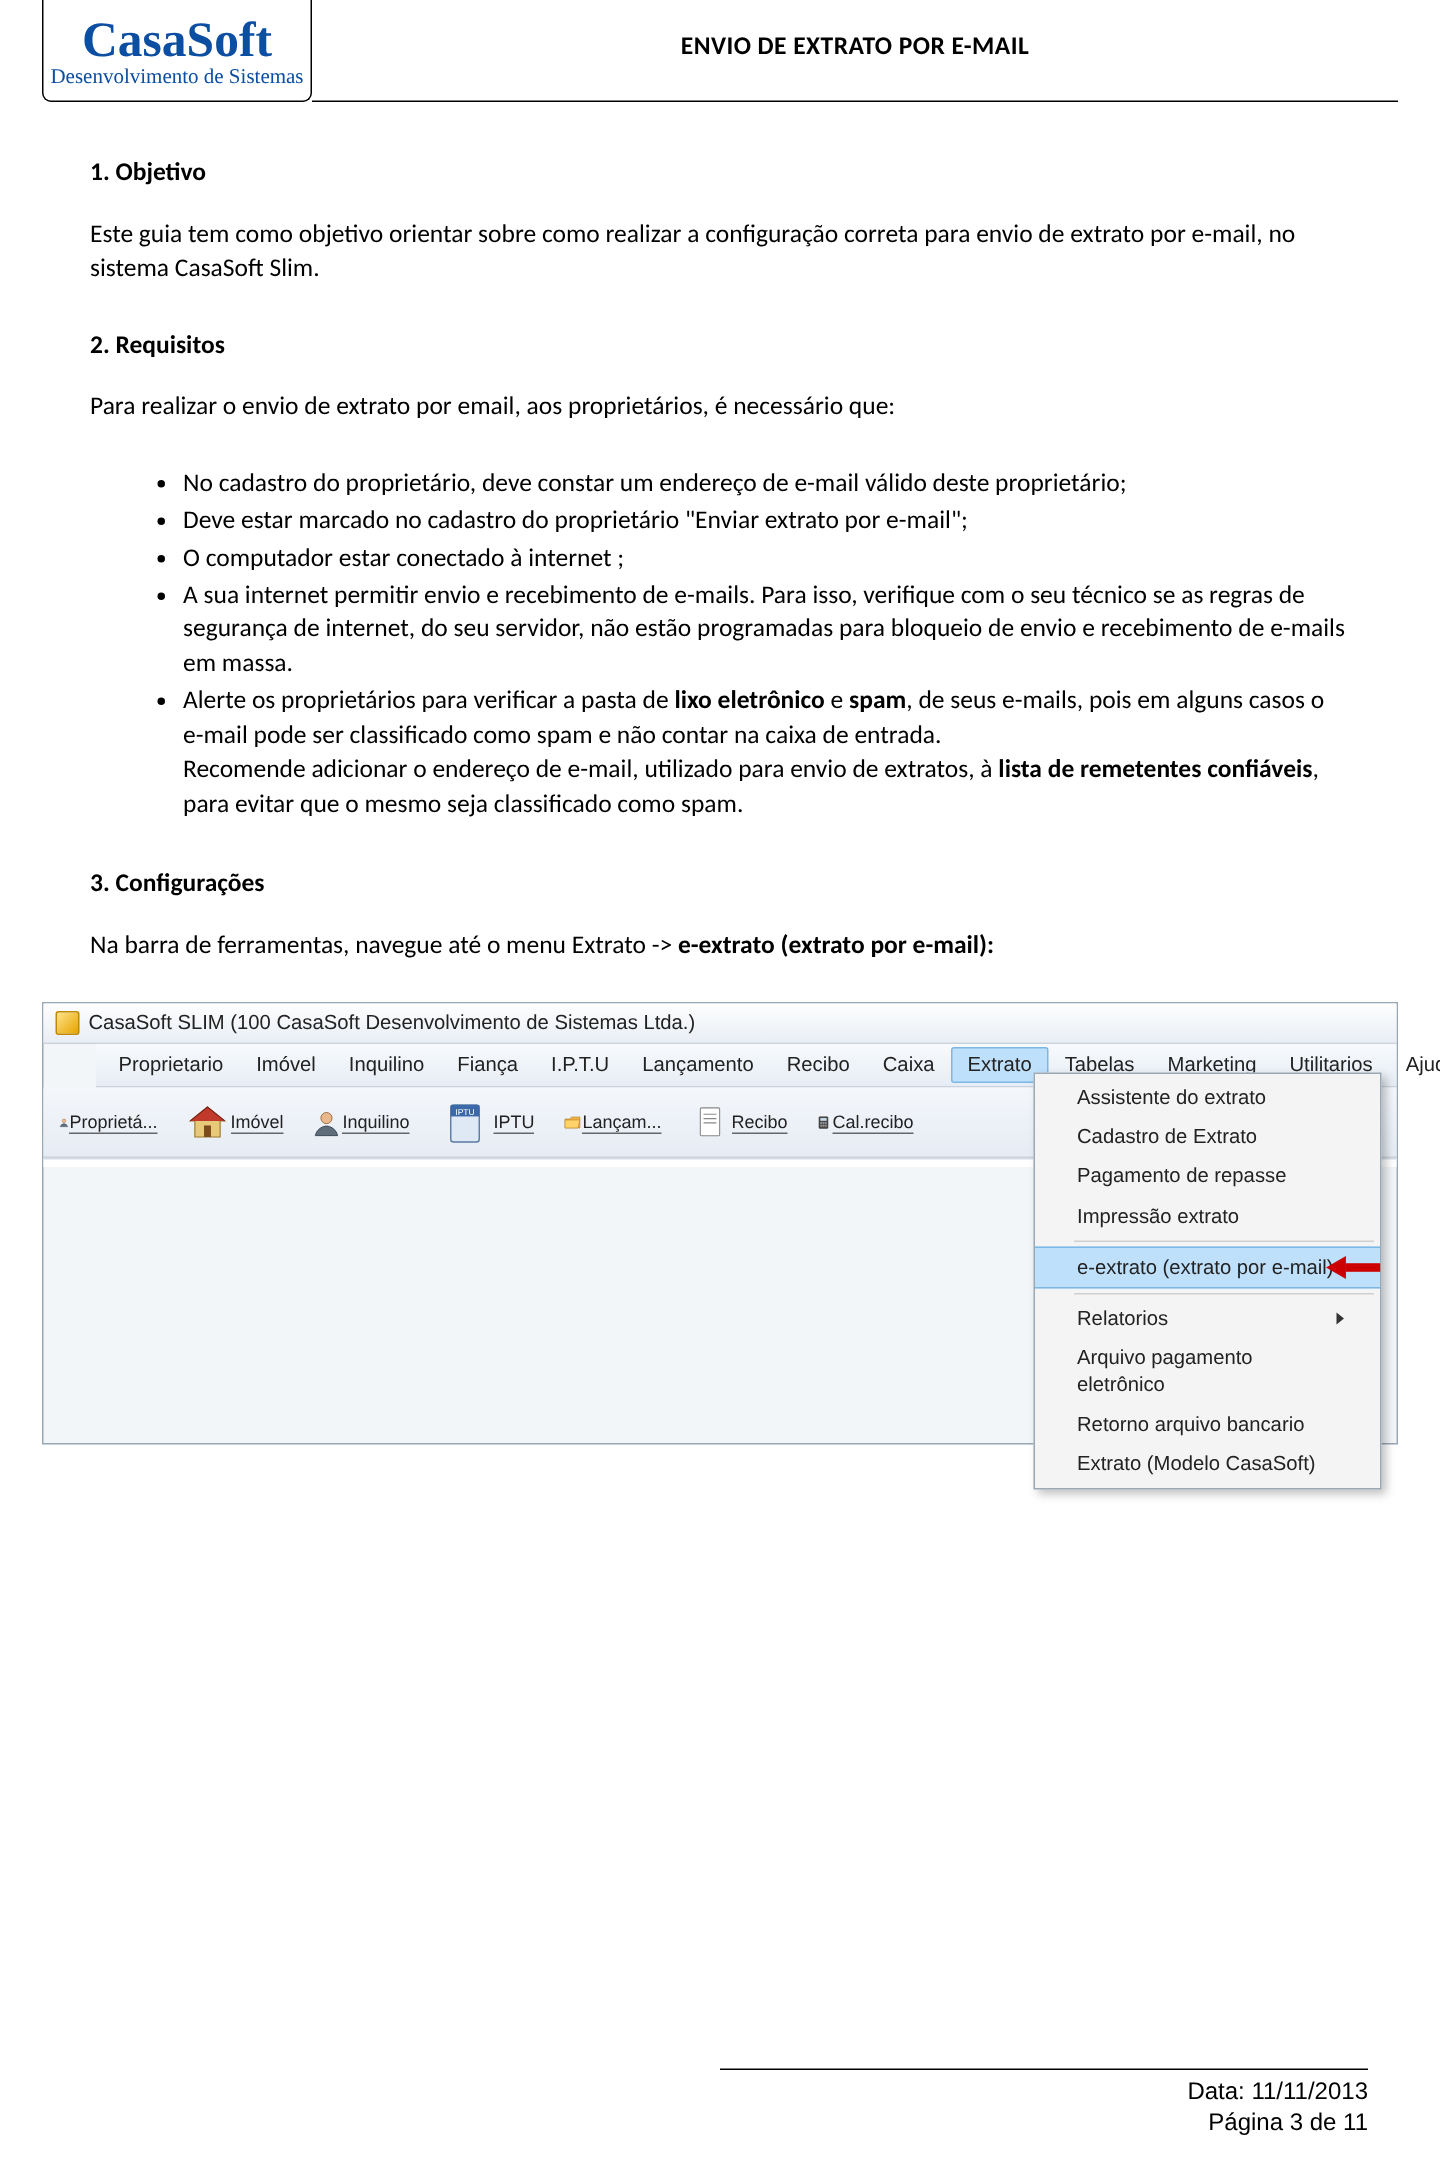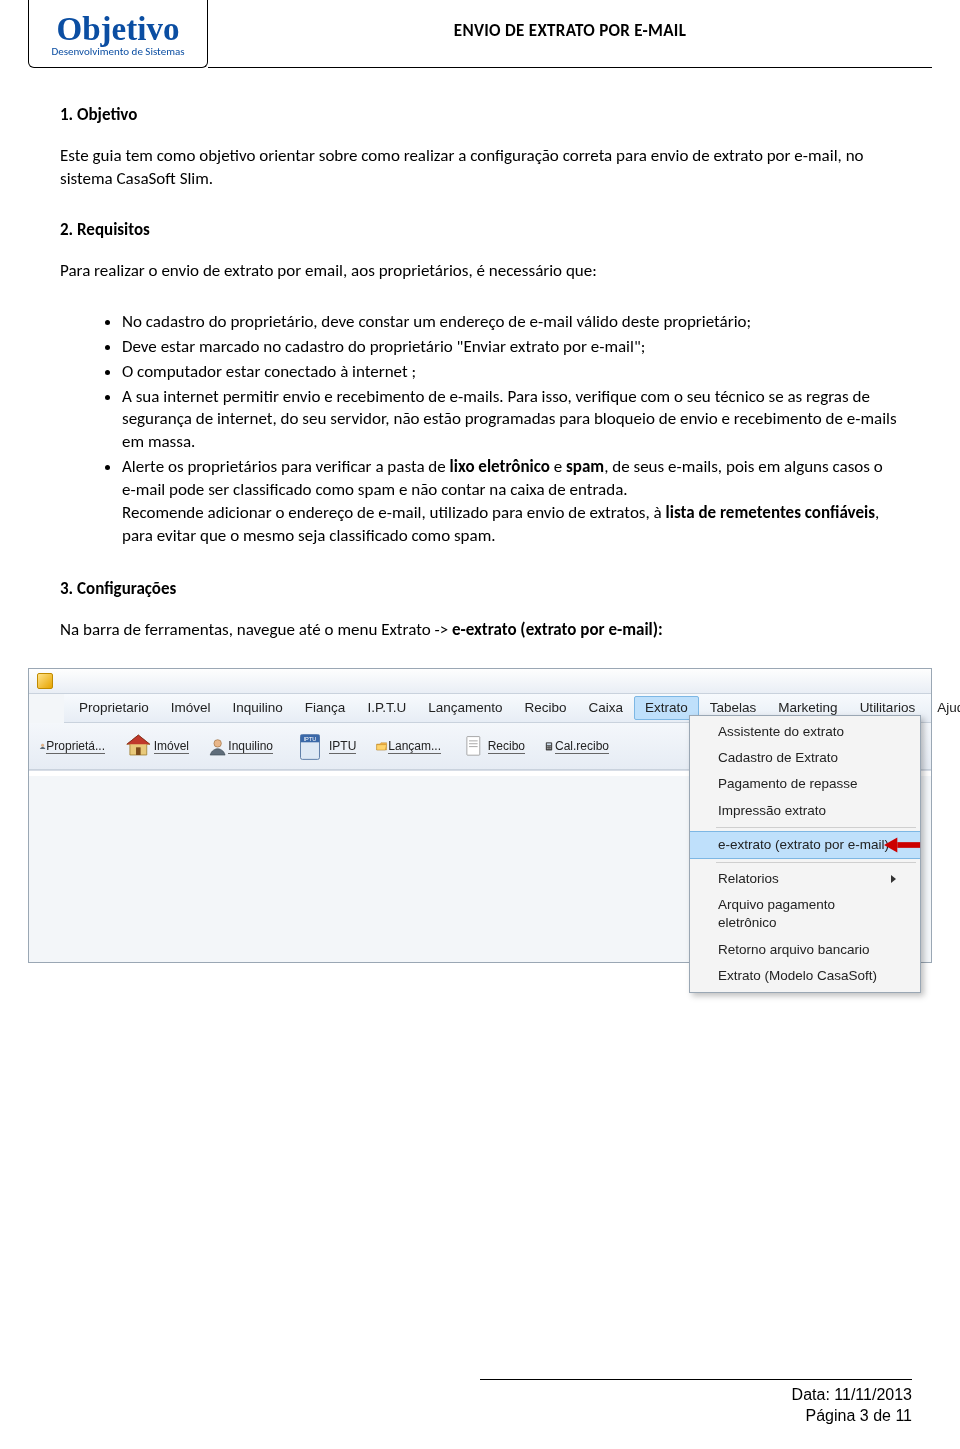--- a/index.html
+++ b/index.html
@@ -34,23 +34,24 @@
   }
   .logo-text {
     font-family: "Brush Script MT", cursive;
     font-size: 33px;
     font-weight: 700;
     color: #0b4ea2;
     line-height: 0.9;
     text-shadow: 1px 1px 0 #fff;
   }
   .logo-sub {
-    font-size: 11px;
+    font-size: 14px;
     color: #0b4ea2;
     margin-top: 1px;
+    font-family: Liberation Serif, serif;
   }
   .hdr-mid {
     flex: 1;
     border-bottom: 1.5px solid #000;
     display: flex;
     align-items: flex-end;
     justify-content: center;
     padding-bottom: 24px;
     font-weight: 700;
     font-size: 17px;
@@ -204,21 +205,21 @@
     border-top: 1.5px solid #000;
     margin-bottom: 4px;
     margin-left: 420px;
   }
 </style>
 </head>
 <body>
 
 <div class="header">
   <div class="logo-box">
-    <div class="logo-text">Objetivo</div>
+    <div class="logo-text">CasaSoft</div>
     <div class="logo-sub">Desenvolvimento de Sistemas</div>
   </div>
   <div class="hdr-mid">ENVIO DE EXTRATO POR E-MAIL</div>
 </div>
 
 <div class="content">
 
   <div class="sec-block">
     <div class="sec-h">1.   Objetivo</div>
     <p class="sec-p">Este guia tem como objetivo orientar sobre como realizar a configuração correta para envio de extrato por e-mail, no sistema CasaSoft Slim.</p>
@@ -245,20 +246,21 @@
     <div class="sec-h">3.   Configurações</div>
     <p>
       <span>Na barra de ferramentas, navegue até o menu Extrato -&gt; </span><b>e-extrato (extrato por e-mail):</b>
     </p>
   </div>
 </div>
 
 <div class="app-window">
   <div class="titlebar">
     <span class="win-icon"></span>
+    <span>CasaSoft SLIM (100 CasaSoft Desenvolvimento de Sistemas Ltda.)</span>
   </div>
   <div class="menubar" id="menubar">
       <div class="mi">Proprietario</div>
       <div class="mi">Imóvel</div>
       <div class="mi">Inquilino</div>
       <div class="mi">Fiança</div>
       <div class="mi">I.P.T.U</div>
       <div class="mi">Lançamento</div>
       <div class="mi">Recibo</div>
       <div class="mi">Caixa</div>

